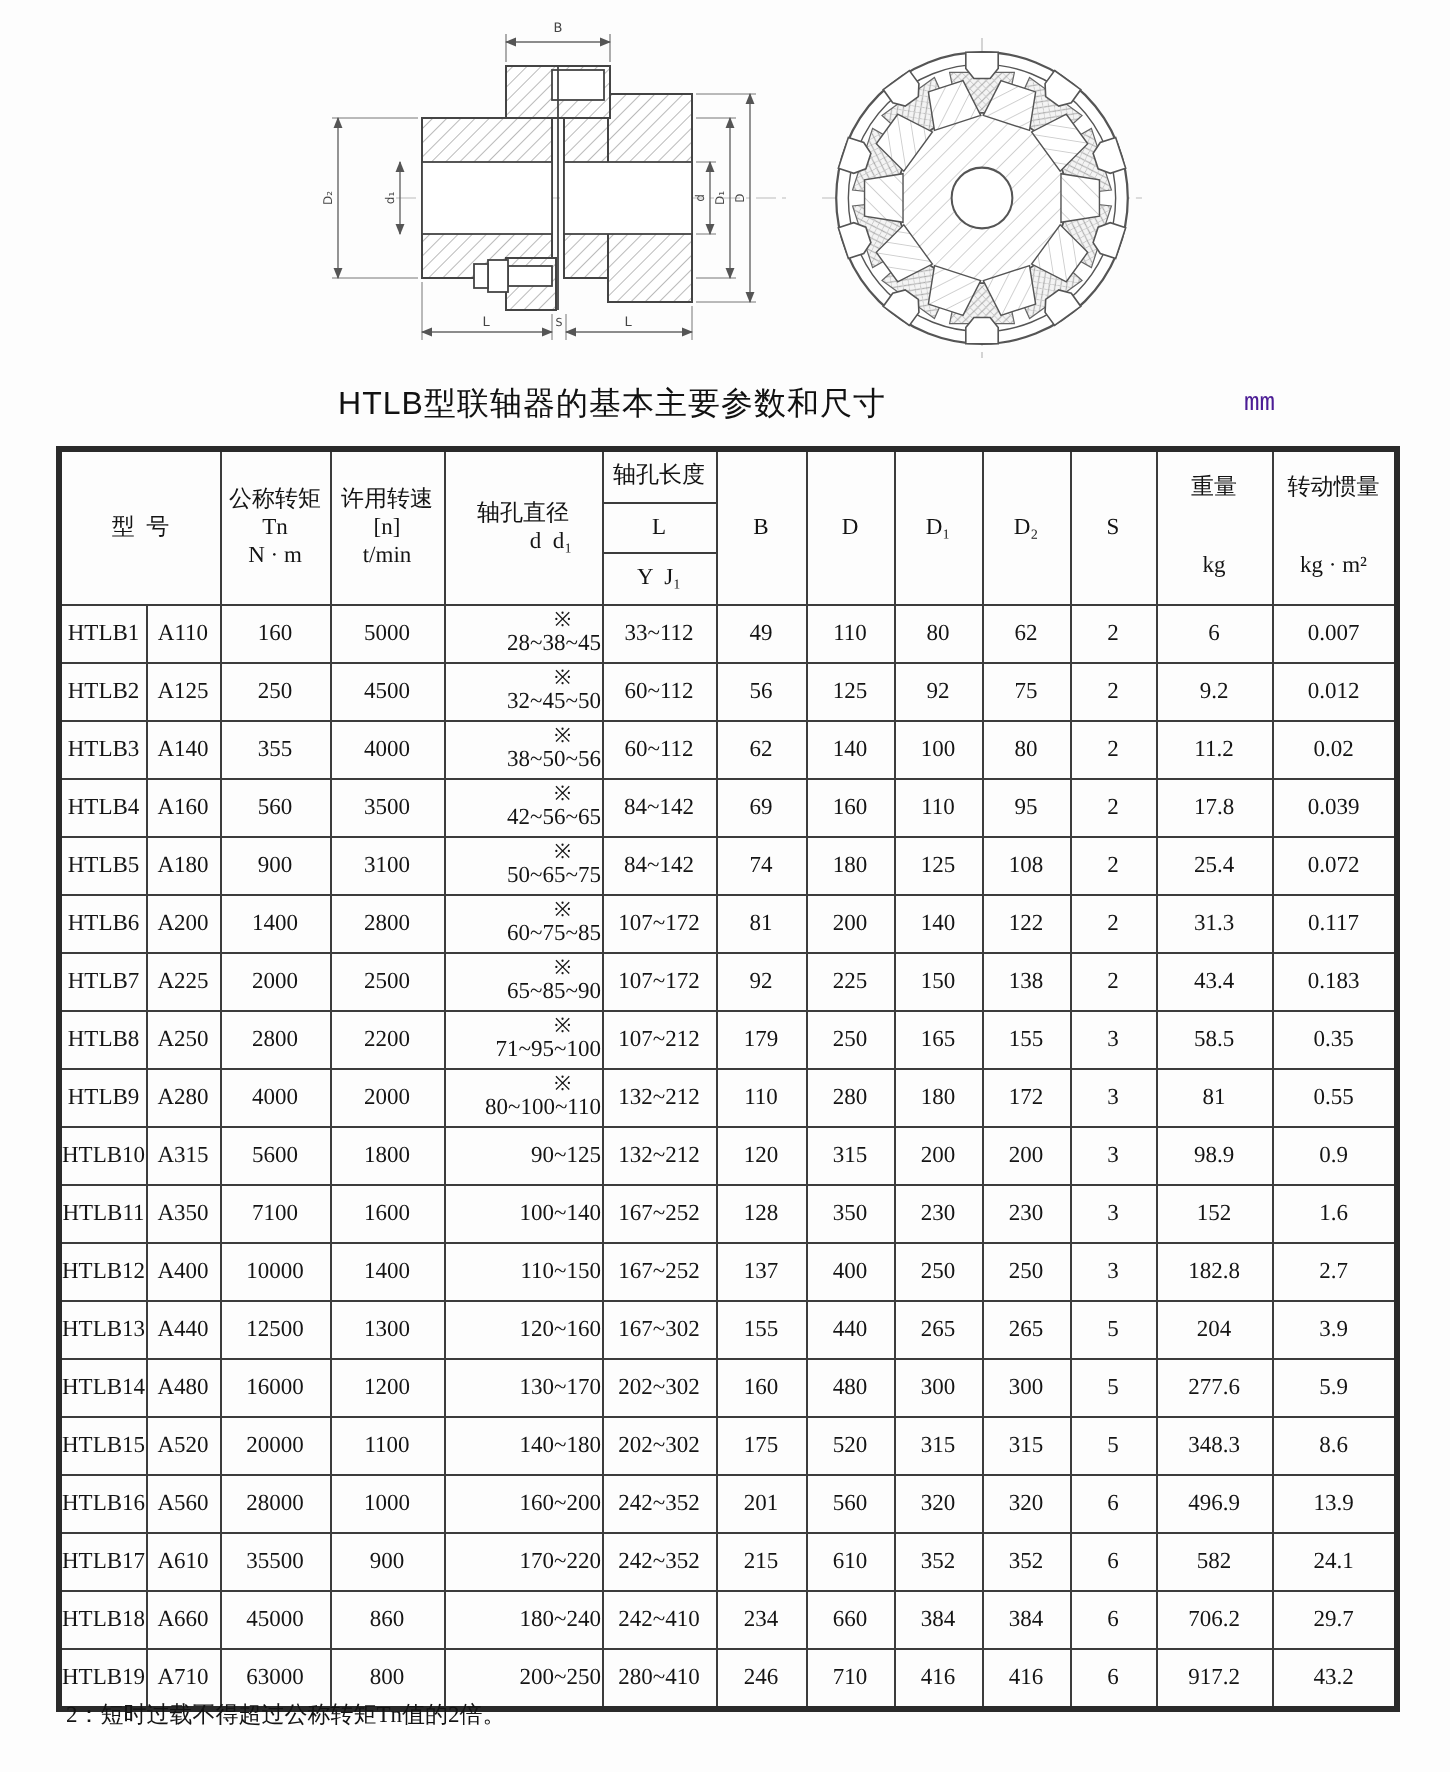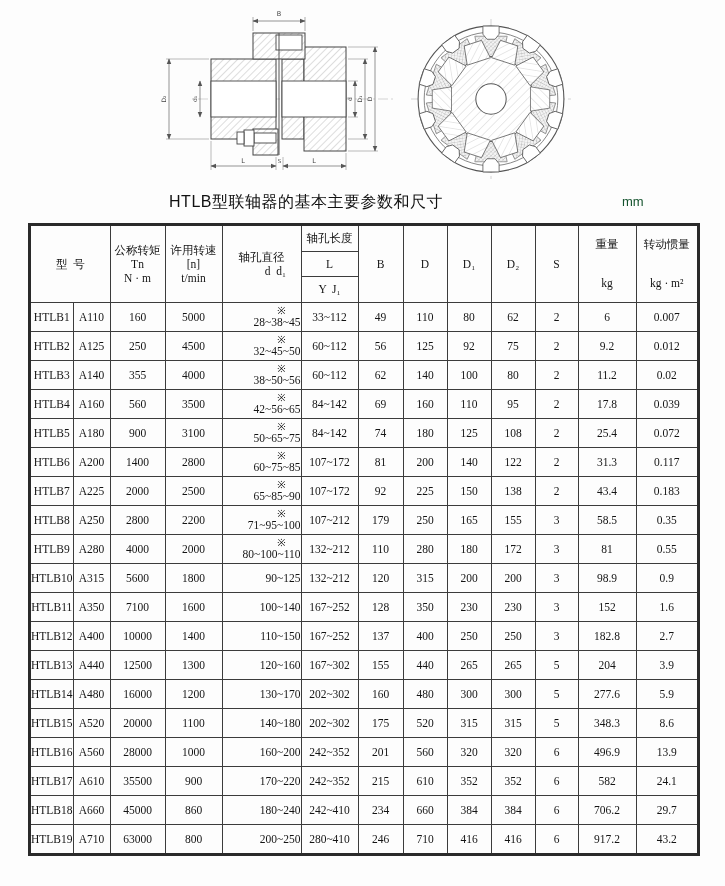--- a/index.html
+++ b/index.html
@@ -15,22 +15,22 @@
   .dim-label{font-family:"DejaVu Sans",sans-serif;fill:#444;}
   
   .title-row{position:absolute;top:192px;left:0;width:725px;height:24px;}
   .page-title{
     position:absolute;left:0;width:612px;text-align:center;
     font-family:"Liberation Sans","DejaVu Sans",sans-serif;
     font-size:16px;letter-spacing:0.5px;color:#111;
   }
   .unit-label{
     position:absolute;left:622px;top:2px;
-    font-family:Liberation Sans, sans-serif;
-    font-size:13px;color:#14532d;
+    font-family:Liberation Mono, monospace;
+    font-size:13px;color:#4c1d95;
   }
   
   table.spec{
     position:absolute;left:29px;top:224px;width:668px;
     border-collapse:collapse;table-layout:fixed;
     font-size:11.5px;line-height:13px;color:#141414;
   }
   table.spec th,table.spec td{
     border:1px solid #3c3c3c;text-align:center;vertical-align:middle;
     padding:0;font-weight:normal;overflow:hidden;
@@ -581,13 +581,14 @@
         <td>416</td>
         <td>416</td>
         <td>6</td>
         <td>917.2</td>
         <td>43.2</td>
       </tr>
     </tbody>
 </table>
 
 <div class="notes">
+  <div class="note-line note-line2"><span class="note-body">2：短时过载不得超过公称转矩Tn值的2倍。</span></div>
 </div>
 
 </body></html>

